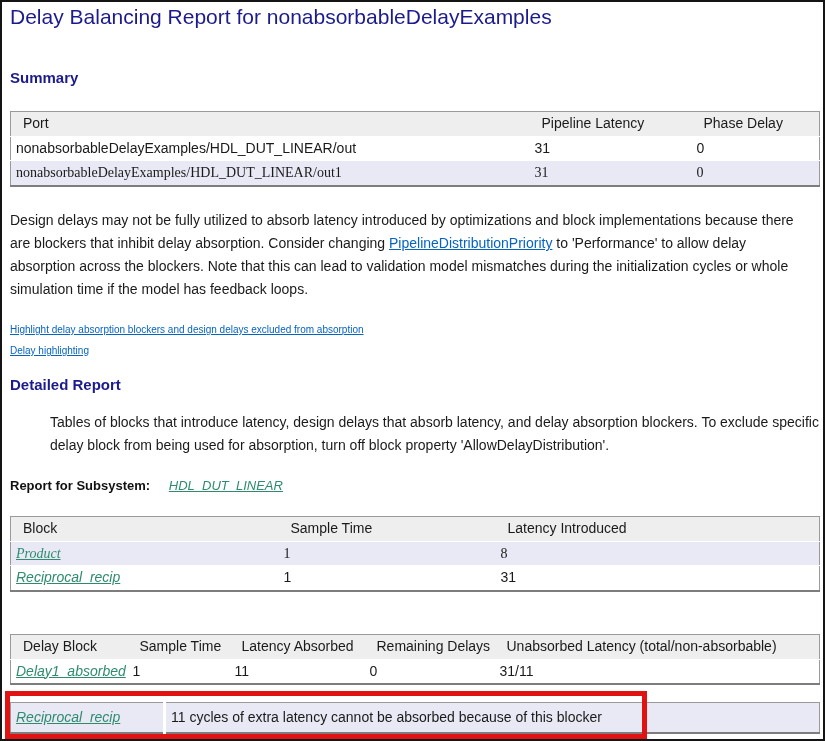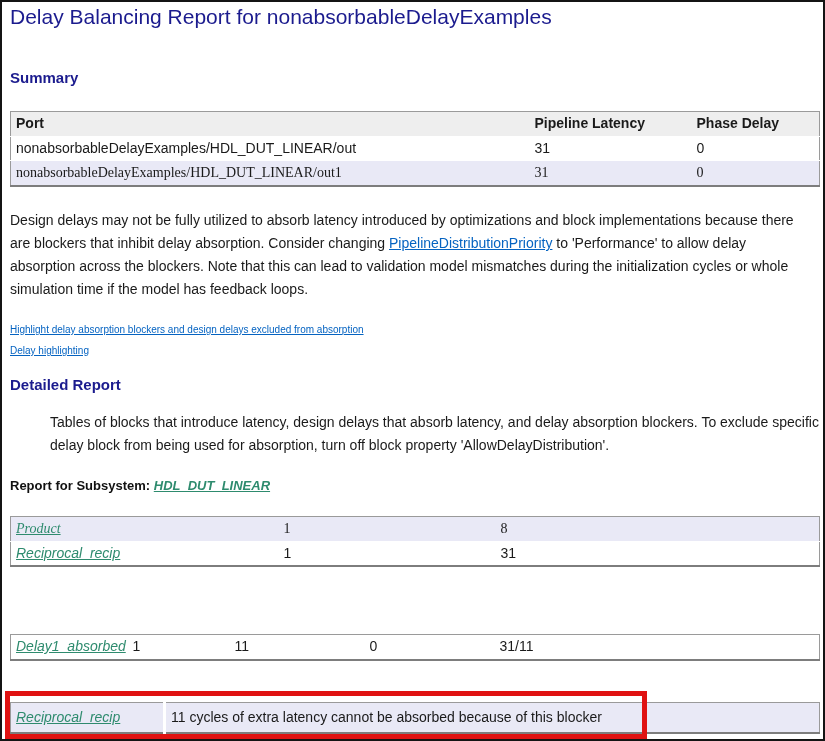--- a/index.html
+++ b/index.html
@@ -40,35 +40,35 @@
     left:8px;width:798px;
     font-size:14px;line-height:23px;
     color:var(--text);
   }
   a{cursor:pointer;}
   .lnk-blue{color:var(--link-blue);text-decoration:underline;}
   .lnk-green{color:var(--link-green);font-style:italic;text-decoration:underline;}
   .links-block{left:8px;font-size:10px;line-height:21px;}
   .links-block a{display:inline-block;}
   .subsys-line{left:8px;font-size:13px;font-weight:bold;color:#111;}
-  .subsys-line .lnk-green{font-weight:bold;}
+  .subsys-line .lnk-green{font-weight:normal;margin-left:15px;}
   table.rpt{
     border-collapse:collapse;
     table-layout:fixed;
     width:809px;
     left:8px;
     border:1px solid #9a9a9a;
     border-bottom:2px solid #7d7d7d;
     font-size:14px;
   }
   table.rpt th{
     background:var(--header-bg);
     text-align:left;
-    font-weight:bold;
-    padding:2px 5px;
+    font-weight:normal;
+    padding:2px 12px;
     line-height:19.5px;
     border-bottom:1px solid #ffffff;
     white-space:nowrap;overflow:hidden;
   }
   table.rpt td{
     padding:2px 5px;
     line-height:19.5px;
     border-bottom:1px solid #ffffff;
     white-space:nowrap;overflow:hidden;
   }
@@ -134,20 +134,25 @@
   <a class="lnk-green">HDL_DUT_LINEAR</a>
 </div>
 
 <table class="abs rpt" style="top:514px;">
   <colgroup>
       <col style="width:268px">
       <col style="width:217px">
       <col style="width:324px">
     </colgroup>
   <tbody>
+      <tr>
+    <th>Block</th>
+    <th>Sample Time</th>
+    <th>Latency Introduced</th>
+  </tr>
   <tr class="alt">
     <td><a class="lnk-green">Product</a></td>
     <td>1</td>
     <td>8</td>
   </tr>
   <tr>
     <td><a class="lnk-green">Reciprocal_recip</a></td>
     <td>1</td>
     <td>31</td>
   </tr>
@@ -156,20 +161,27 @@
 
 <table class="abs rpt" style="top:632px;">
   <colgroup>
       <col style="width:117px">
       <col style="width:102px">
       <col style="width:135px">
       <col style="width:130px">
       <col style="width:325px">
     </colgroup>
   <tbody>
+      <tr>
+    <th>Delay Block</th>
+    <th>Sample Time</th>
+    <th>Latency Absorbed</th>
+    <th>Remaining Delays</th>
+    <th>Unabsorbed Latency (total/non-absorbable)</th>
+  </tr>
   <tr>
     <td><a class="lnk-green">Delay1_absorbed</a></td>
     <td>1</td>
     <td>11</td>
     <td>0</td>
     <td>31/11</td>
   </tr>
 </tbody>
   </table>
 

